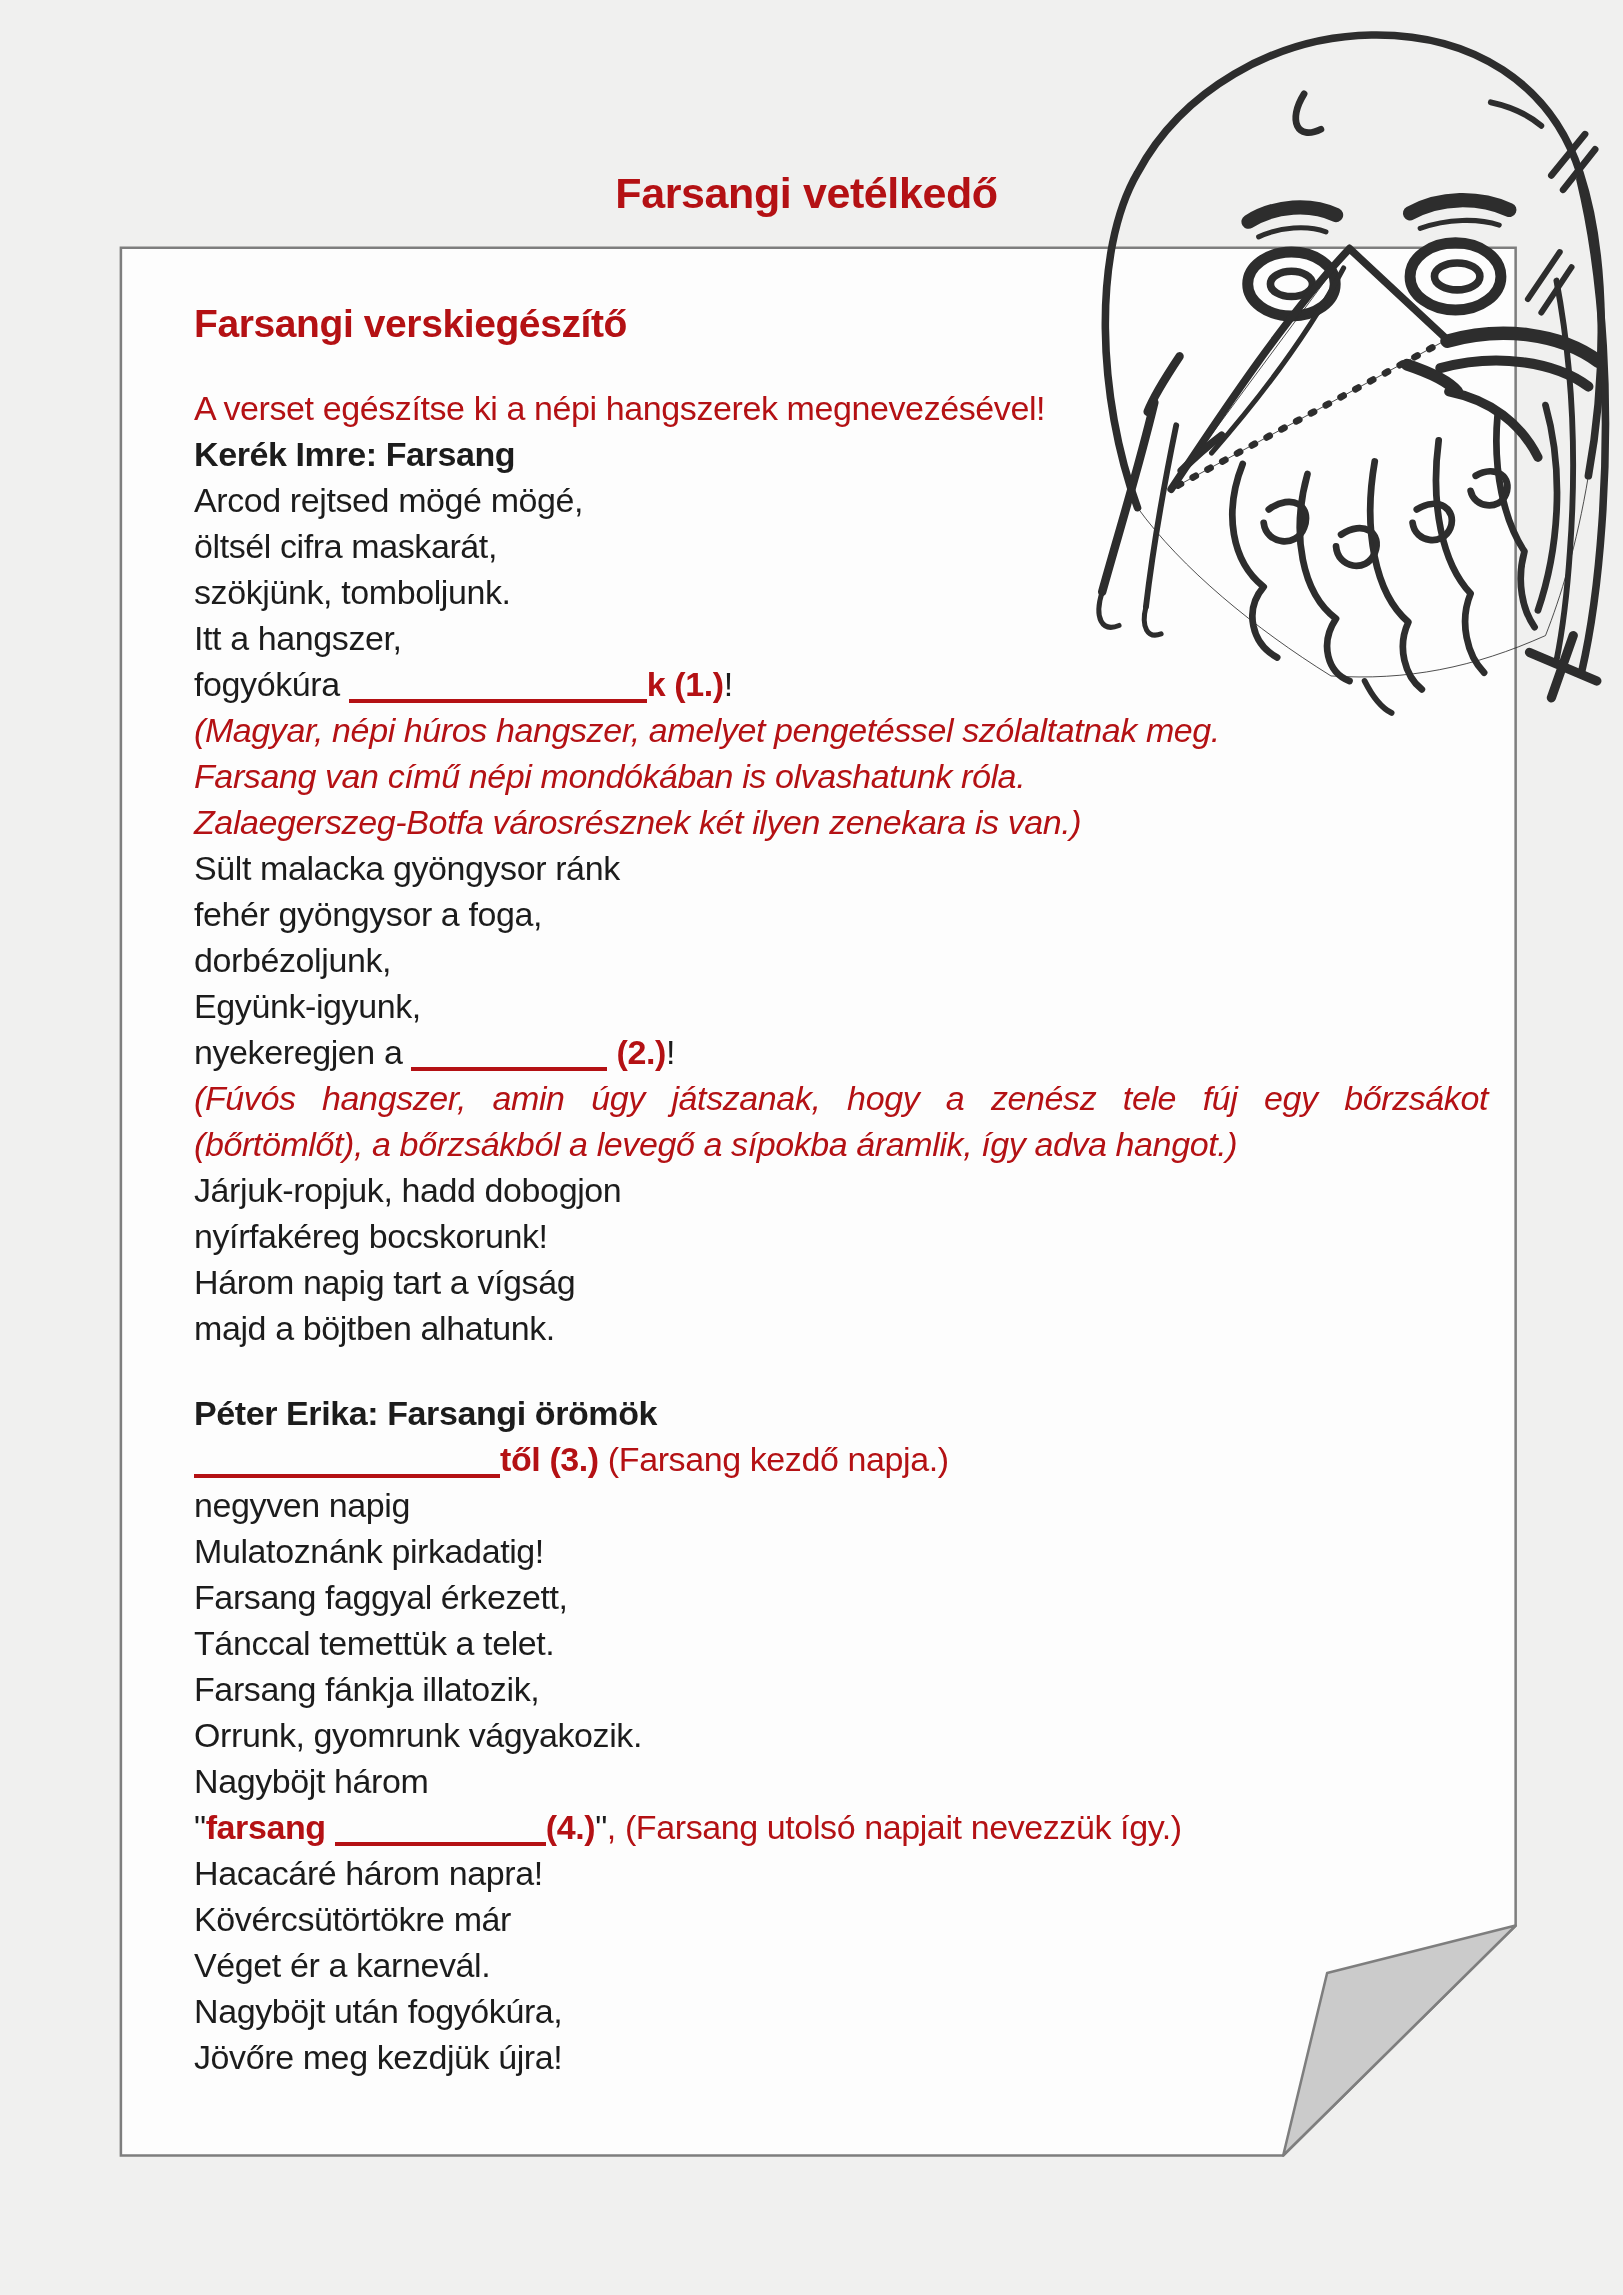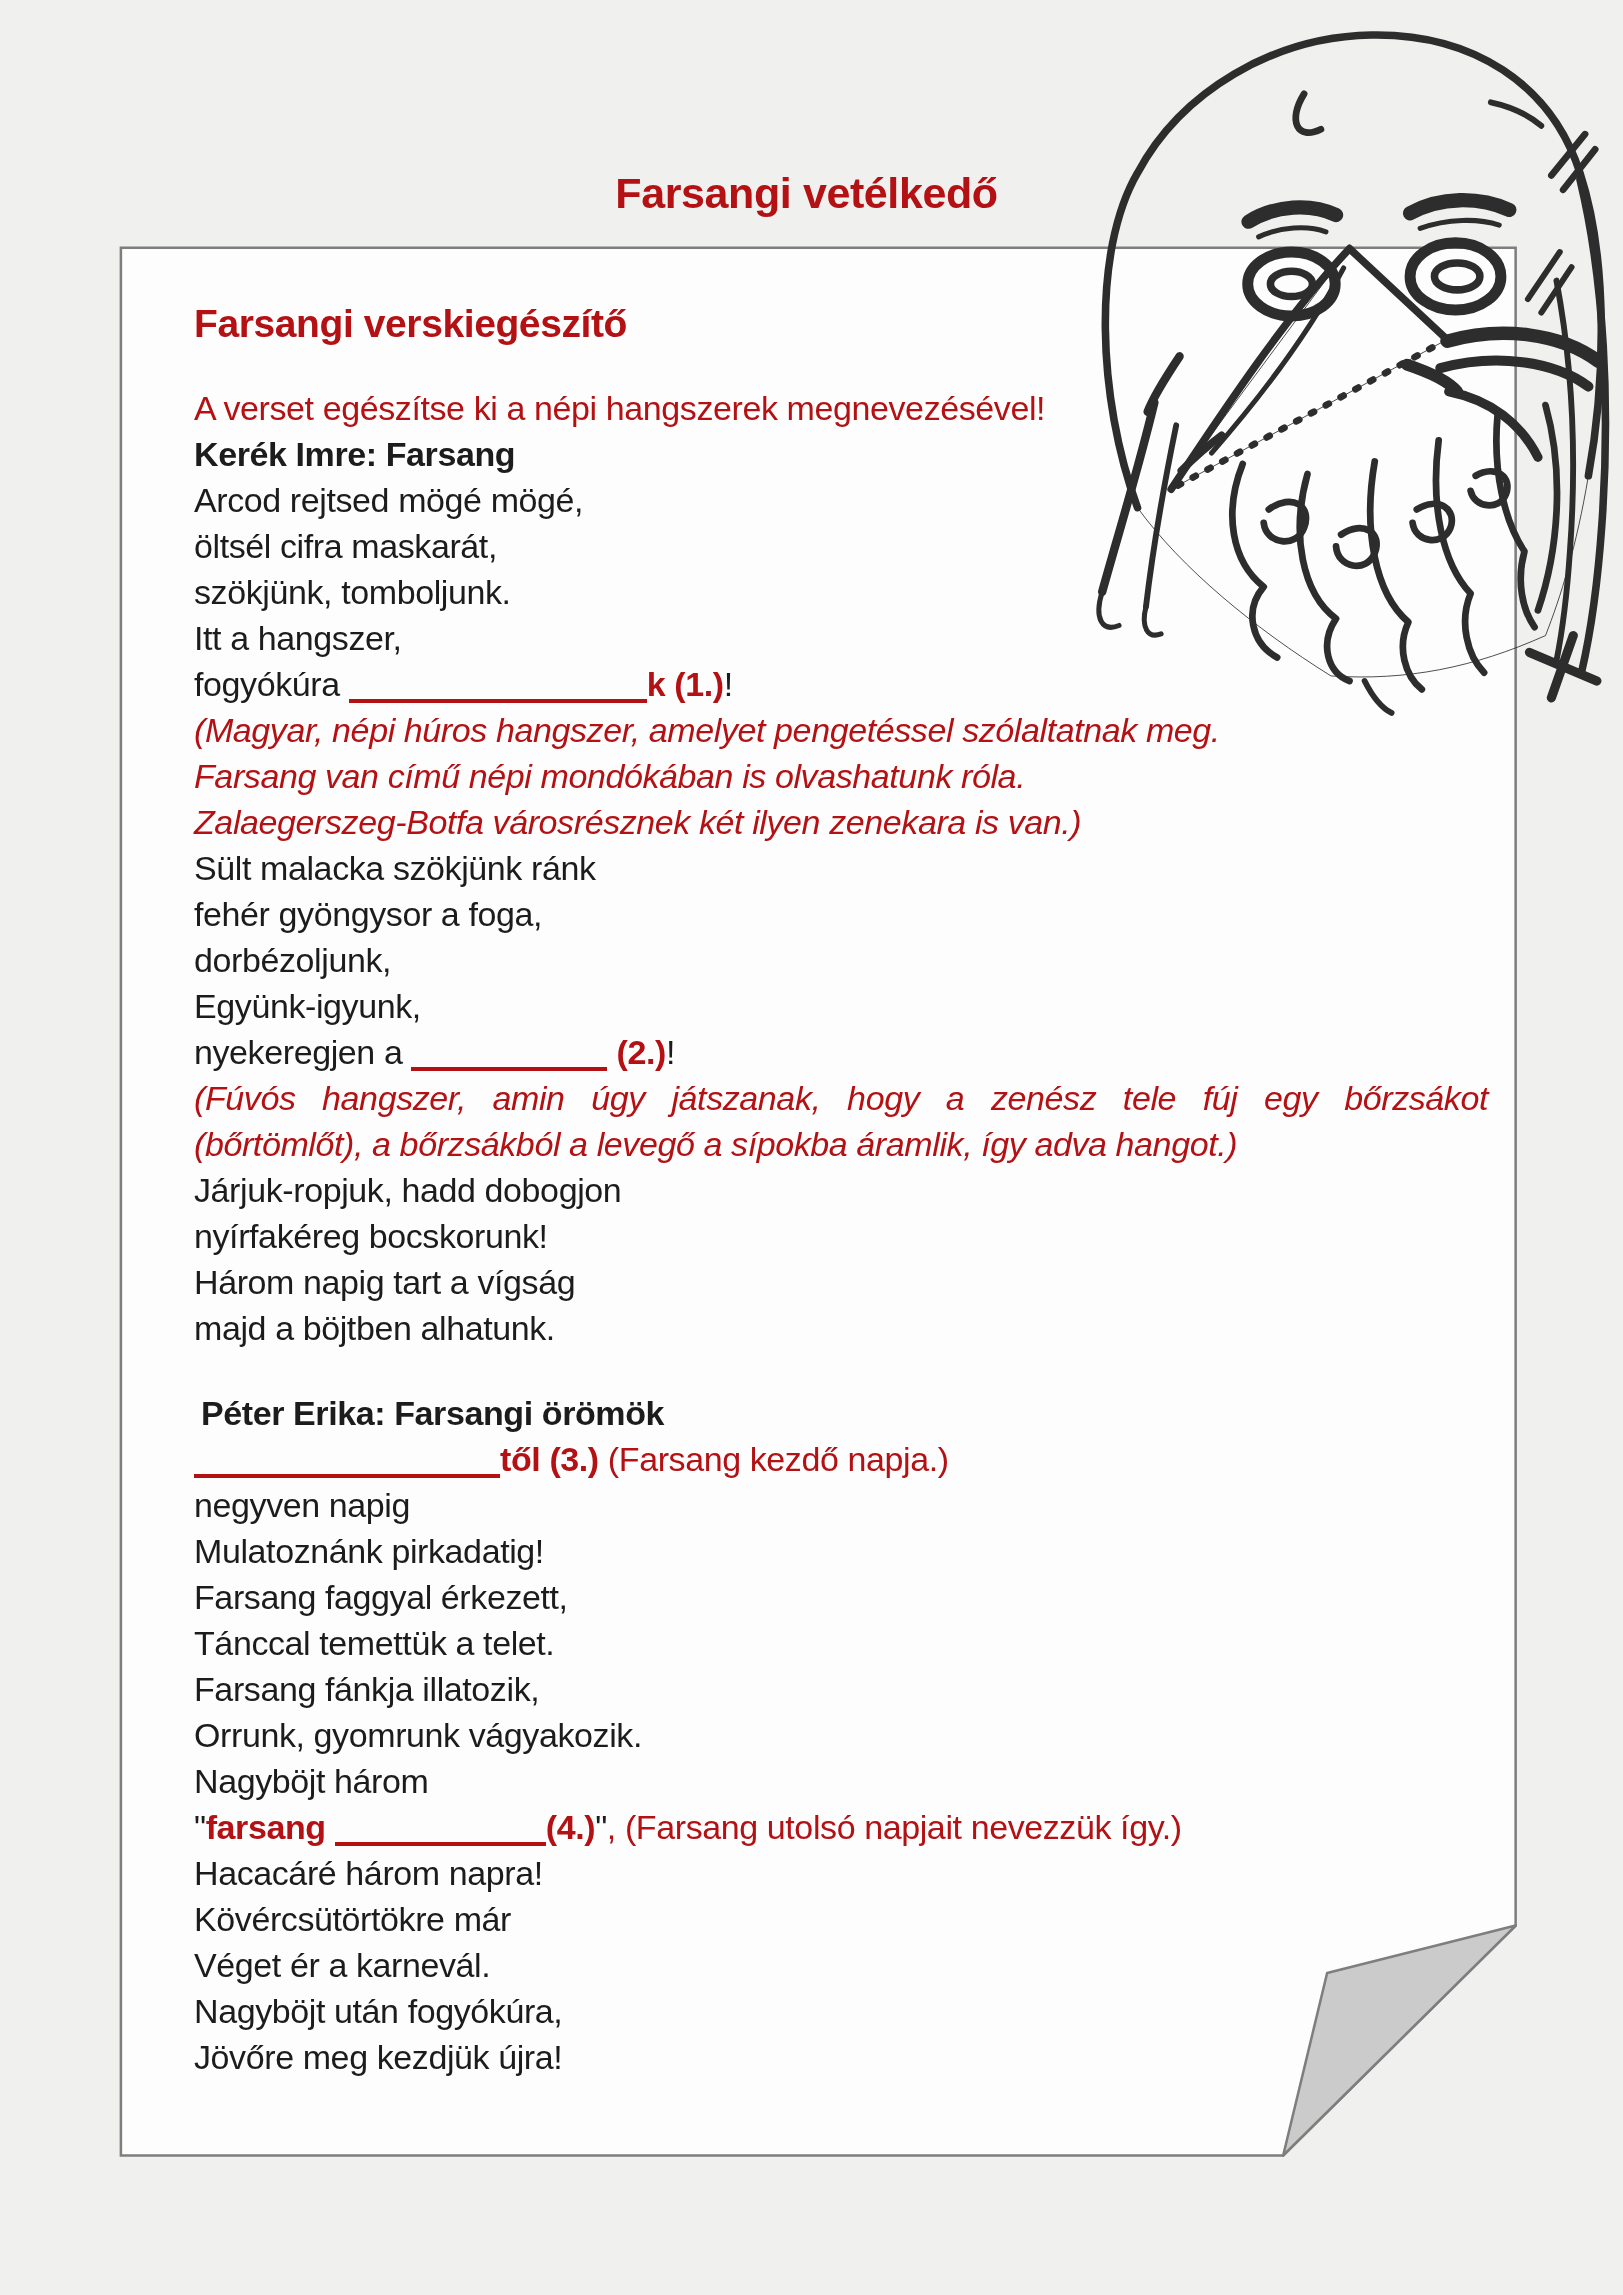--- a/index.html
+++ b/index.html
@@ -26,21 +26,21 @@
   .section-heading{
     font-size:39px;line-height:51px;font-weight:bold;color:var(--red);
     margin-bottom:36px;letter-spacing:-0.4px;
   }
   .instruction{
     font-size:34px;line-height:46px;color:var(--red);letter-spacing:-0.4px;
   }
   .line{
     font-size:34px;line-height:46px;letter-spacing:-0.4px;white-space:nowrap;
   }
-  .line.gap{margin-top:39px;margin-left:7px;}
+  .line.gap{margin-top:39px;}
   .line.justify{white-space:normal;text-align:justify;text-align-last:justify;}
   .seg-k{color:var(--black);}
   .seg-kb{color:var(--black);font-weight:bold;}
   .seg-r{color:var(--red);}
   .seg-rb{color:var(--red);font-weight:bold;}
   .seg-ri{color:var(--red);font-style:italic;}
   .seg-blank{
     display:inline-block;height:5px;border-bottom:4.2px solid var(--red);
     vertical-align:-6.8px;
   }
@@ -63,21 +63,21 @@
   <div>
       <div class="line"><span class="seg-kb">Kerék Imre: Farsang</span></div>
       <div class="line"><span class="seg-k">Arcod rejtsed mögé mögé,</span></div>
       <div class="line"><span class="seg-k">öltsél cifra maskarát,</span></div>
       <div class="line"><span class="seg-k">szökjünk, tomboljunk.</span></div>
       <div class="line"><span class="seg-k">Itt a hangszer,</span></div>
       <div class="line"><span class="seg-k">fogyókúra </span><span class="seg-blank" style="width: 298px;"></span><span class="seg-rb">k (1.)</span><span class="seg-k">!</span></div>
       <div class="line"><span class="seg-ri">(Magyar, népi húros hangszer, amelyet pengetéssel szólaltatnak meg.</span></div>
       <div class="line"><span class="seg-ri">Farsang van című népi mondókában is olvashatunk róla.</span></div>
       <div class="line"><span class="seg-ri">Zalaegerszeg-Botfa városrésznek két ilyen zenekara is van.)</span></div>
-      <div class="line"><span class="seg-k">Sült malacka szökjünk ránk</span></div>
+      <div class="line"><span class="seg-k">Sült malacka gyöngysor ránk</span></div>
       <div class="line"><span class="seg-k">fehér gyöngysor a foga,</span></div>
       <div class="line"><span class="seg-k">dorbézoljunk,</span></div>
       <div class="line"><span class="seg-k">Együnk-igyunk,</span></div>
       <div class="line"><span class="seg-k">nyekeregjen a </span><span class="seg-blank" style="width: 196px;"></span><span class="seg-k"> </span><span class="seg-rb">(2.)</span><span class="seg-k">!</span></div>
       <div class="line justify"><span class="seg-ri">(Fúvós hangszer, amin úgy játszanak, hogy a zenész tele fúj egy bőrzsákot</span></div>
       <div class="line"><span class="seg-ri">(bőrtömlőt), a bőrzsákból a levegő a sípokba áramlik, így adva hangot.)</span></div>
       <div class="line"><span class="seg-k">Járjuk-ropjuk, hadd dobogjon</span></div>
       <div class="line"><span class="seg-k">nyírfakéreg bocskorunk!</span></div>
       <div class="line"><span class="seg-k">Három napig tart a vígság</span></div>
       <div class="line"><span class="seg-k">majd a böjtben alhatunk.</span></div>

